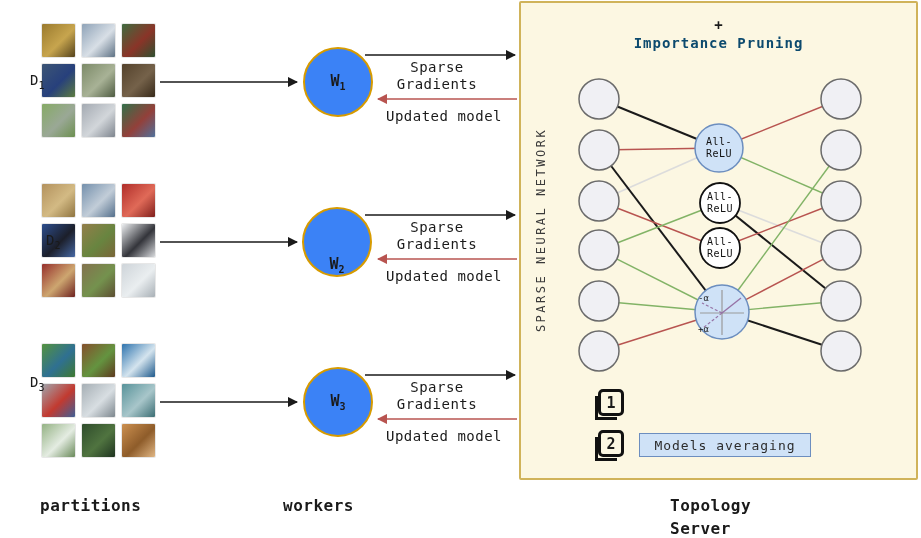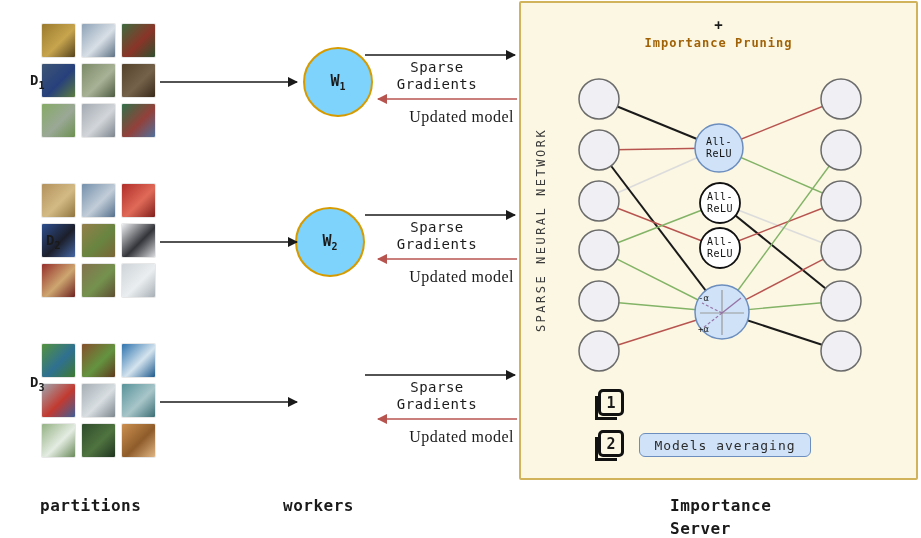--- a/index.html
+++ b/index.html
@@ -1,37 +1,37 @@
 <!DOCTYPE html>
 <html><head>
 <meta charset="utf-8">
 <style>
   html,body{margin:0;padding:0;background:#fff;}
   .canvas{position:relative;width:921px;height:538px;background:#ffffff;overflow:hidden;
           font-family:"DejaVu Sans Mono",monospace;color:#1a1a1a;}
   .abs{position:absolute;}
   
-  .dlabel{font-size:14px;font-weight:bold;z-index:3;padding-left:18px;}
+  .dlabel{font-size:14px;font-weight:normal;z-index:3;padding-left:18px;}
   .dlabel sub{font-size:10px;}
   .grid{width:113px;height:113px;display:flex;flex-wrap:wrap;gap:7px;z-index:2;}
   .tile{width:33px;height:33px;box-shadow:0 0 0 1px #e7e7e7;border-radius:1px;}
   
-  .worker{width:70px;height:70px;border-radius:50%;background:#7dd3fc;border:2px solid #d79b00;
+  .worker{width:70px;height:70px;border-radius:50%;background:#3b82f6;border:2px solid #d79b00;
           display:flex;align-items:center;justify-content:center;z-index:4;box-sizing:border-box;}
   .worker .wlabel{font-size:15px;font-weight:bold;}
   .worker sub{font-size:10px;}
   .sg-label{width:126px;text-align:center;font-size:14px;line-height:17px;letter-spacing:0.5px;z-index:6;}
-  .um-label{width:140px;text-align:right;font-size:16px;letter-spacing:0.5px;z-index:6;font-family:Liberation Serif, serif;}
+  .um-label{width:140px;text-align:center;font-size:14px;letter-spacing:0.5px;z-index:6;}
   
   .server-box{left:519px;top:1px;width:399px;height:479px;background:#fcf7e2;
               border:2px solid #d0b35a;border-radius:2px;box-sizing:border-box;z-index:1;}
   .server-title{left:519px;top:17px;width:399px;text-align:center;z-index:6;}
   .server-title .t1{font-size:15px;font-weight:bold;letter-spacing:1px;line-height:19px;}
   .server-title .tp{font-size:14px;font-weight:bold;line-height:17px;}
-  .server-title .t2{font-size:12px;font-weight:bold;letter-spacing:1px;color:#a16207;line-height:19px;}
+  .server-title .t2{font-size:14px;font-weight:bold;letter-spacing:1px;color:#0c4a6e;line-height:19px;}
   .side-label{left:412px;top:222px;width:260px;height:16px;text-align:center;
               transform:rotate(-90deg);font-size:12px;letter-spacing:2.5px;color:#3a3a3a;z-index:6;}
   
   .step-icon{width:32px;height:31px;z-index:6;}
   .step-icon .back{position:absolute;left:1px;bottom:0;width:19px;height:21px;
                    border-left:3px solid #111;border-bottom:3px solid #111;}
   .step-icon .front{position:absolute;right:2px;top:0;width:20px;height:21px;border:3px solid #111;
                     border-radius:5px;background:#fcf7e2;display:flex;align-items:center;justify-content:center;
                     font-weight:bold;font-size:15px;}
   .step-box{width:172px;height:24px;background:#cfe2f7;border:1px solid #6c8ebf;box-sizing:border-box;
@@ -84,22 +84,25 @@
       <div class="tile" style="background: linear-gradient(135deg, rgb(166, 175, 181) 0%, rgb(216, 222, 226) 55%, rgb(125, 135, 142) 100%);"></div>
       <div class="tile" style="background: linear-gradient(135deg, rgb(88, 147, 154) 0%, rgb(168, 198, 202) 55%, rgb(60, 110, 116) 100%);"></div>
       <div class="tile" style="background: linear-gradient(135deg, rgb(148, 178, 132) 0%, rgb(228, 236, 226) 55%, rgb(106, 138, 90) 100%);"></div>
       <div class="tile" style="background: linear-gradient(135deg, rgb(47, 76, 44) 0%, rgb(80, 116, 64) 55%, rgb(31, 52, 32) 100%);"></div>
       <div class="tile" style="background: linear-gradient(135deg, rgb(204, 144, 80) 0%, rgb(142, 92, 42) 55%, rgb(224, 182, 132) 100%);"></div>
     </div>
 
   <div class="abs worker" style="left:303px;top:47px;">
     <span class="wlabel"><span>W</span><sub>1</sub></span>
   </div>
-  <div class="abs worker" style="left:295px;top:207px;">
+  <div class="abs worker" style="left:302px;top:207px;align-items:flex-end;">
     <span class="wlabel"><span>W</span><sub>2</sub></span>
+  </div>
+  <div class="abs worker" style="left:303px;top:367px;">
+    <span class="wlabel"><span>W</span><sub>3</sub></span>
   </div>
 
   <div class="abs sg-label" style="left:374px;top:59px;">
     <div>Sparse</div>
       <div>Gradients</div>
   </div>
   <div class="abs um-label" style="left:374px;top:108px;">Updated model</div>
 
   <div class="abs sg-label" style="left:374px;top:219px;">
     <div>Sparse</div>
@@ -122,30 +125,30 @@
 
   <div class="abs step-icon" style="left:594px;top:389px;">
     <span class="back"></span>
     <span class="front">1</span>
   </div>
 
   <div class="abs step-icon" style="left:594px;top:430px;">
     <span class="back"></span>
     <span class="front">2</span>
   </div>
-  <div class="abs step-box" style="left:639px;top:433px;border-radius:6px;">Models averaging</div>
+  <div class="abs step-box" style="left:639px;top:433px;">Models averaging</div>
 
   <div class="abs caption" style="left:40px;">
       <div>partitions</div>
   </div>
   <div class="abs caption" style="left:283px;">
       <div>workers</div>
   </div>
   <div class="abs caption" style="left:670px;">
-    <div>Importance</div>
+    <div>Topology</div>
       <div>Server</div>
   </div>
 
   <svg id="vector" width="921" height="538" viewBox="0 0 921 538">
       <defs>
         <marker id="ah-black" viewBox="0 0 10 10" refX="9" refY="5" markerWidth="6.5" markerHeight="6.5" orient="auto-start-reverse">
           <path d="M0,0 L10,5 L0,10 z" fill="#1a1a1a"></path>
         </marker>
         <marker id="ah-red" viewBox="0 0 10 10" refX="9" refY="5" markerWidth="6.5" markerHeight="6.5" orient="auto-start-reverse">
           <path d="M0,0 L10,5 L0,10 z" fill="#b85450"></path>

